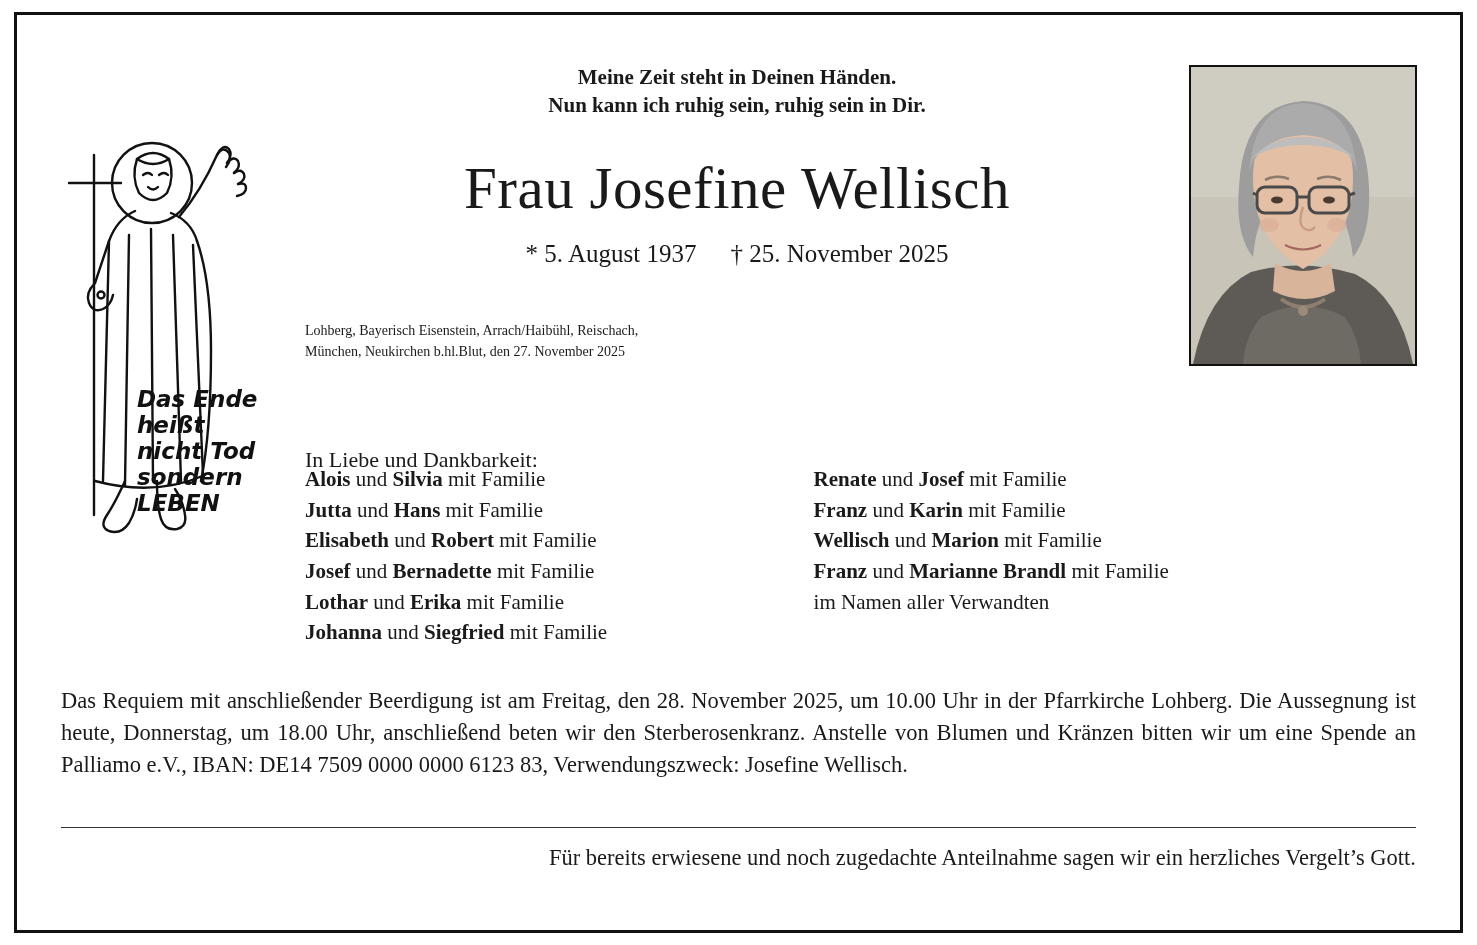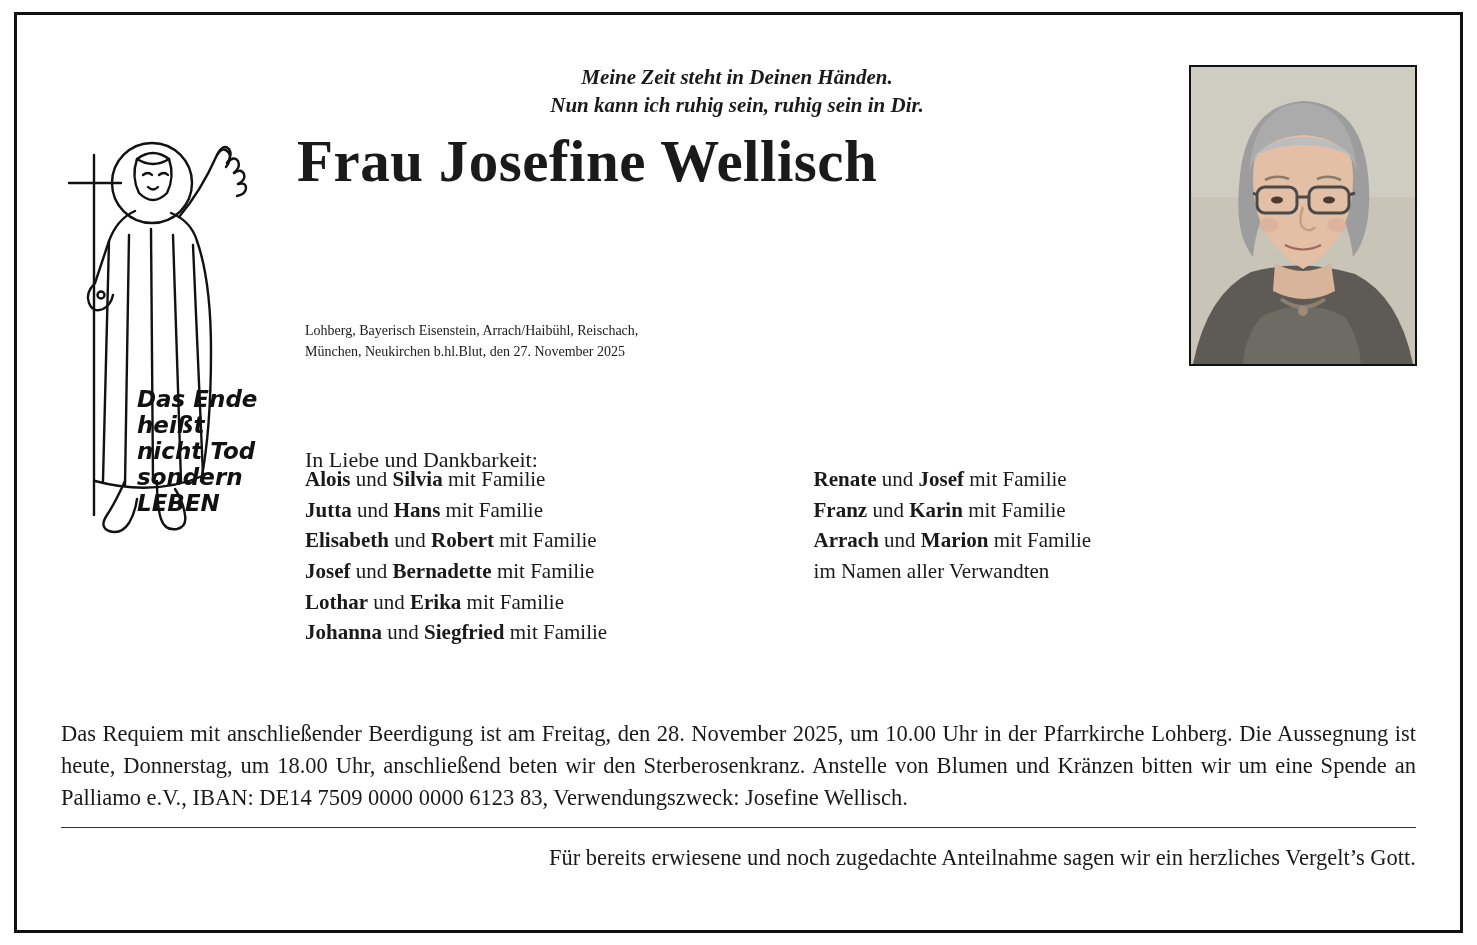--- a/index.html
+++ b/index.html
@@ -53,34 +53,33 @@
   }
   .portrait svg { display:block; }
 
   
   .verse {
     position: absolute;
     left: 280px;
     top: 48px;
     width: 880px;
     text-align: center;
-    font-style: italic;
     font-weight: bold;
     font-size: 21px;
     line-height: 1.35;
   }
   
   .name {
     position: absolute;
     left: 280px;
-    top: 112px;
+    top: 139px;
     width: 880px;
-    text-align: left;
+    text-align: center;
     font-size: 59px;
-    font-weight: bold;
+    font-weight: normal;
     letter-spacing: 0.5px;
     white-space: nowrap;
   }
   
   .dates {
     position: absolute;
     left: 280px;
     top: 225px;
     width: 880px;
     text-align: center;
@@ -122,21 +121,20 @@
 
   
   .bodytext {
     position: absolute;
     left: 44px;
     right: 44px;
     top: 670px;
     font-size: 22.5px;
     line-height: 1.42;
     text-align: justify;
-    margin-top: 33px;
   }
   .rule {
     position: absolute;
     left: 44px;
     right: 44px;
     top: 812px;
     border-top: 1px solid #333;
     height: 0;
   }
   .closing {
@@ -249,41 +247,45 @@
       </svg>
     </div>
 
     <div class="verse">
       <div>Meine Zeit steht in Deinen Händen.</div>
       <div>Nun kann ich ruhig sein, ruhig sein in Dir.</div>
     </div>
 
     <div class="name">Frau Josefine Wellisch</div>
 
+    <div class="dates">
+      <span>* 5. August 1937</span><span class="gap"></span><span>† 25. November 2025</span>
+    </div>
 
     <div class="places">
       <div>Lohberg, Bayerisch Eisenstein, Arrach/Haibühl, Reischach,</div>
       <div>München, Neukirchen b.hl.Blut, den 27. November 2025</div>
     </div>
 
     <div class="inliebe">In Liebe und Dankbarkeit:</div>
 
     <div class="families">
       <div class="famcol">
         <div class="famline"><b>Alois</b><span> und </span><b>Silvia</b><span> mit Familie</span></div>
         <div class="famline"><b>Jutta</b><span> und </span><b>Hans</b><span> mit Familie</span></div>
         <div class="famline"><b>Elisabeth</b><span> und </span><b>Robert</b><span> mit Familie</span></div>
         <div class="famline"><b>Josef</b><span> und </span><b>Bernadette</b><span> mit Familie</span></div>
         <div class="famline"><b>Lothar</b><span> und </span><b>Erika</b><span> mit Familie</span></div>
         <div class="famline"><b>Johanna</b><span> und </span><b>Siegfried</b><span> mit Familie</span></div>
       </div>
       <div class="famcol right">
         <div class="famline"><b>Renate</b><span> und </span><b>Josef</b><span> mit Familie</span></div>
         <div class="famline"><b>Franz</b><span> und </span><b>Karin</b><span> mit Familie</span></div>
-        <div class="famline"><b>Arrach</b><span> und </span><b>Marion</b><span> mit Familie</span></div>
+        <div class="famline"><b>Wellisch</b><span> und </span><b>Marion</b><span> mit Familie</span></div>
+        <div class="famline"><b>Franz</b><span> und </span><b>Marianne Brandl</b><span> mit Familie</span></div>
         <div class="famline"><span>im Namen aller Verwandten</span></div>
       </div>
     </div>
 
     <div class="bodytext">Das Requiem mit anschließender Beerdigung ist am Freitag, den 28. November 2025, um 10.00 Uhr in der Pfarrkirche Lohberg. Die Aussegnung ist heute, Donnerstag, um 18.00 Uhr, anschließend beten wir den Sterberosenkranz. Anstelle von Blumen und Kränzen bitten wir um eine Spende an Palliamo e.V., IBAN: DE14 7509 0000 0000 6123 83, Verwendungszweck: Josefine Wellisch.</div>
 
     <div class="rule"></div>
 
     <div class="closing">Für bereits erwiesene und noch zugedachte Anteilnahme sagen wir ein herzliches Vergelt’s Gott.</div>
 

